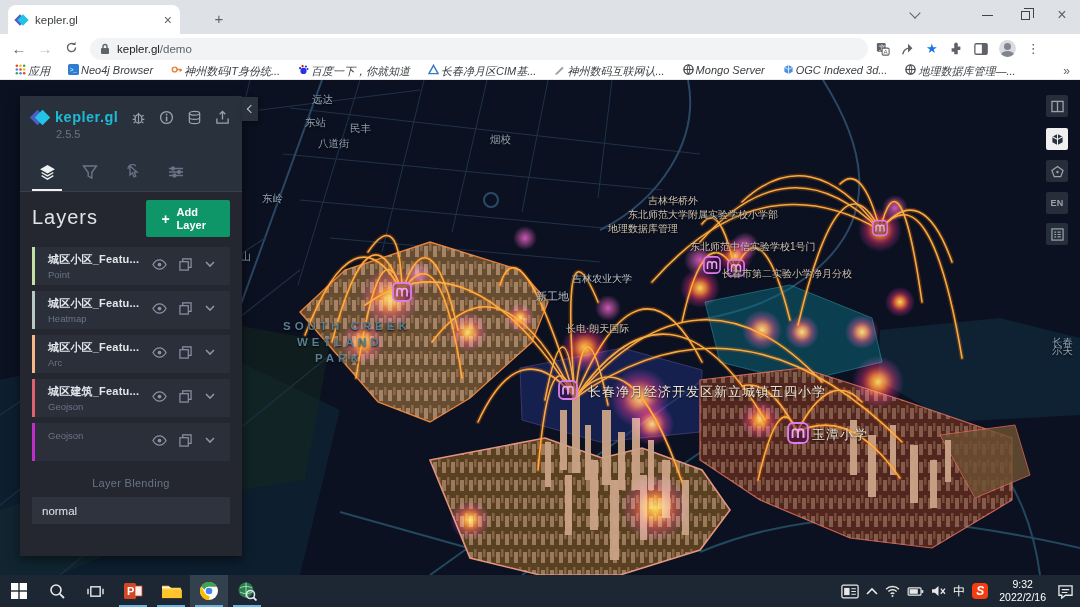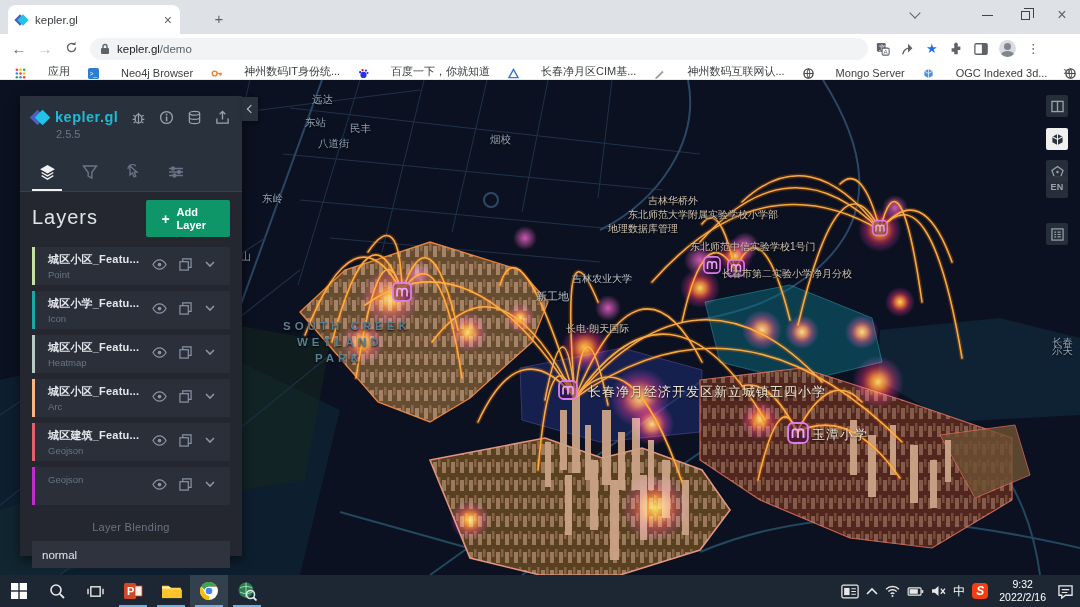--- a/index.html
+++ b/index.html
@@ -32,21 +32,21 @@
   #omnibox .path { font-size:11.5px; color:#5f6368; }
   .tbicons { display:flex; align-items:center; margin-left:8px; gap:11px; }
   .star { color:#1a73e8; font-size:13px; }
   .avatar { width:17px; height:17px; border-radius:50%; background:#dadce0; position:relative; overflow:hidden; }
   .avatar:before { content:""; position:absolute; left:5px; top:3px; width:7px; height:7px; border-radius:50%; background:#80868b; }
   .avatar:after { content:""; position:absolute; left:2px; top:11px; width:13px; height:8px; border-radius:50%; background:#80868b; }
   .kebab { color:#5f6368; font-size:13px; letter-spacing:0; }
 
   
   #bookmarks { left:0; top:63px; width:1080px; height:17px; background:#fff; border-bottom:1px solid #e8eaed; display:flex; align-items:center; padding-left:8px; gap:4px; }
-  .bm { display:flex; align-items:flex-end; gap:22px; padding:0 7px; height:15px; }
+  .bm { display:flex; align-items:flex-start; gap:2px; padding:0 7px; height:15px;font-style:italic; }
   .bm span { font-size:11px; color:#3c4043; white-space:nowrap; }
   #bmoverflow { position:absolute; right:10px; color:#5f6368; font-size:12px; }
 
   
   #map { left:0; top:80px; width:1080px; height:495px; background:#0b1120; overflow:hidden; }
   #mapsvg { position:absolute; left:0; top:0; }
   .mlabel { position:absolute; white-space:nowrap; text-shadow:0 1px 2px rgba(0,0,0,.9); pointer-events:none; }
   .lab-road { font-size:10.5px; color:#90a2b4; }
   .lab-poi  { font-size:10px;  color:#cfc3b2; }
   .lab-poi2 { font-size:10px; color:#b9c4cf; }
@@ -505,38 +505,20 @@
               <svg width="13" height="13" viewBox="0 0 14 14">
                   <rect x="1" y="4" width="9" height="9" fill="none" stroke="#8a93a5" stroke-width="1.3"></rect>
                   <path d="M4 4V1h9v9h-3" fill="none" stroke="#8a93a5" stroke-width="1.3"></path>
                 </svg>
               <svg width="12" height="12" viewBox="0 0 12 12">
                   <path d="M2 4l4 4 4-4" fill="none" stroke="#8a93a5" stroke-width="1.6"></path>
                 </svg>
             </span>
           </div>
           <div class="lrow">
-            <span class="bar" style="background: rgb(24, 168, 168);"></span>
-            <div class="nm">城区小学_Featu...</div>
-            <div class="tp">Icon</div>
-            <span class="ric" style="right:14px">
-              <svg width="15" height="13" viewBox="0 0 16 12">
-                  <path d="M1 6C3 2.5 5.5 1 8 1s5 1.5 7 5c-2 3.5-4.5 5-7 5S3 9.5 1 6z" fill="none" stroke="#8a93a5" stroke-width="1.3"></path>
-                  <circle cx="8" cy="6" r="2" fill="#8a93a5"></circle>
-                </svg>
-              <svg width="13" height="13" viewBox="0 0 14 14">
-                  <rect x="1" y="4" width="9" height="9" fill="none" stroke="#8a93a5" stroke-width="1.3"></rect>
-                  <path d="M4 4V1h9v9h-3" fill="none" stroke="#8a93a5" stroke-width="1.3"></path>
-                </svg>
-              <svg width="12" height="12" viewBox="0 0 12 12">
-                  <path d="M2 4l4 4 4-4" fill="none" stroke="#8a93a5" stroke-width="1.6"></path>
-                </svg>
-            </span>
-          </div>
-          <div class="lrow">
             <span class="bar" style="background: rgb(183, 201, 195);"></span>
             <div class="nm">城区小区_Featu...</div>
             <div class="tp">Heatmap</div>
             <span class="ric" style="right:14px">
               <svg width="15" height="13" viewBox="0 0 16 12">
                   <path d="M1 6C3 2.5 5.5 1 8 1s5 1.5 7 5c-2 3.5-4.5 5-7 5S3 9.5 1 6z" fill="none" stroke="#8a93a5" stroke-width="1.3"></path>
                   <circle cx="8" cy="6" r="2" fill="#8a93a5"></circle>
                 </svg>
               <svg width="13" height="13" viewBox="0 0 14 14">
                   <rect x="1" y="4" width="9" height="9" fill="none" stroke="#8a93a5" stroke-width="1.3"></rect>
@@ -620,21 +602,21 @@
           <path d="M7 1l5.5 3v6L7 13 1.5 10V4z" fill="#29323c"></path>
           <path d="M7 1v6l5.5-3M7 7L1.5 4M7 7v6" stroke="#f0f0f0" stroke-width="1.1" fill="none"></path>
         </svg>
       </div>
     <div class="mctl abs" style="top:80px">
         <svg width="13" height="13" viewBox="0 0 14 14">
           <path d="M7 1.5 13 6 10.5 12.5h-7L1 6z" fill="none" stroke="#9aa3ae" stroke-width="1.3"></path>
           <circle cx="7" cy="7.5" r="1.3" fill="#9aa3ae"></circle>
         </svg>
       </div>
-    <div class="mctl abs" style="top:96px">
+    <div class="mctl abs" style="top:112px">
         <span>EN</span>
       </div>
     <div class="mctl abs" style="top:143px">
         <svg width="13" height="13" viewBox="0 0 14 14">
           <rect x="1" y="1" width="12" height="12" fill="none" stroke="#9aa3ae" stroke-width="1.3"></rect>
           <path d="M3.5 4.5h2M7 4.5h3.5M3.5 7h2M7 7h3.5M3.5 9.5h2M7 9.5h3.5" stroke="#9aa3ae" stroke-width="1.2"></path>
         </svg>
       </div>
 
   </div>

